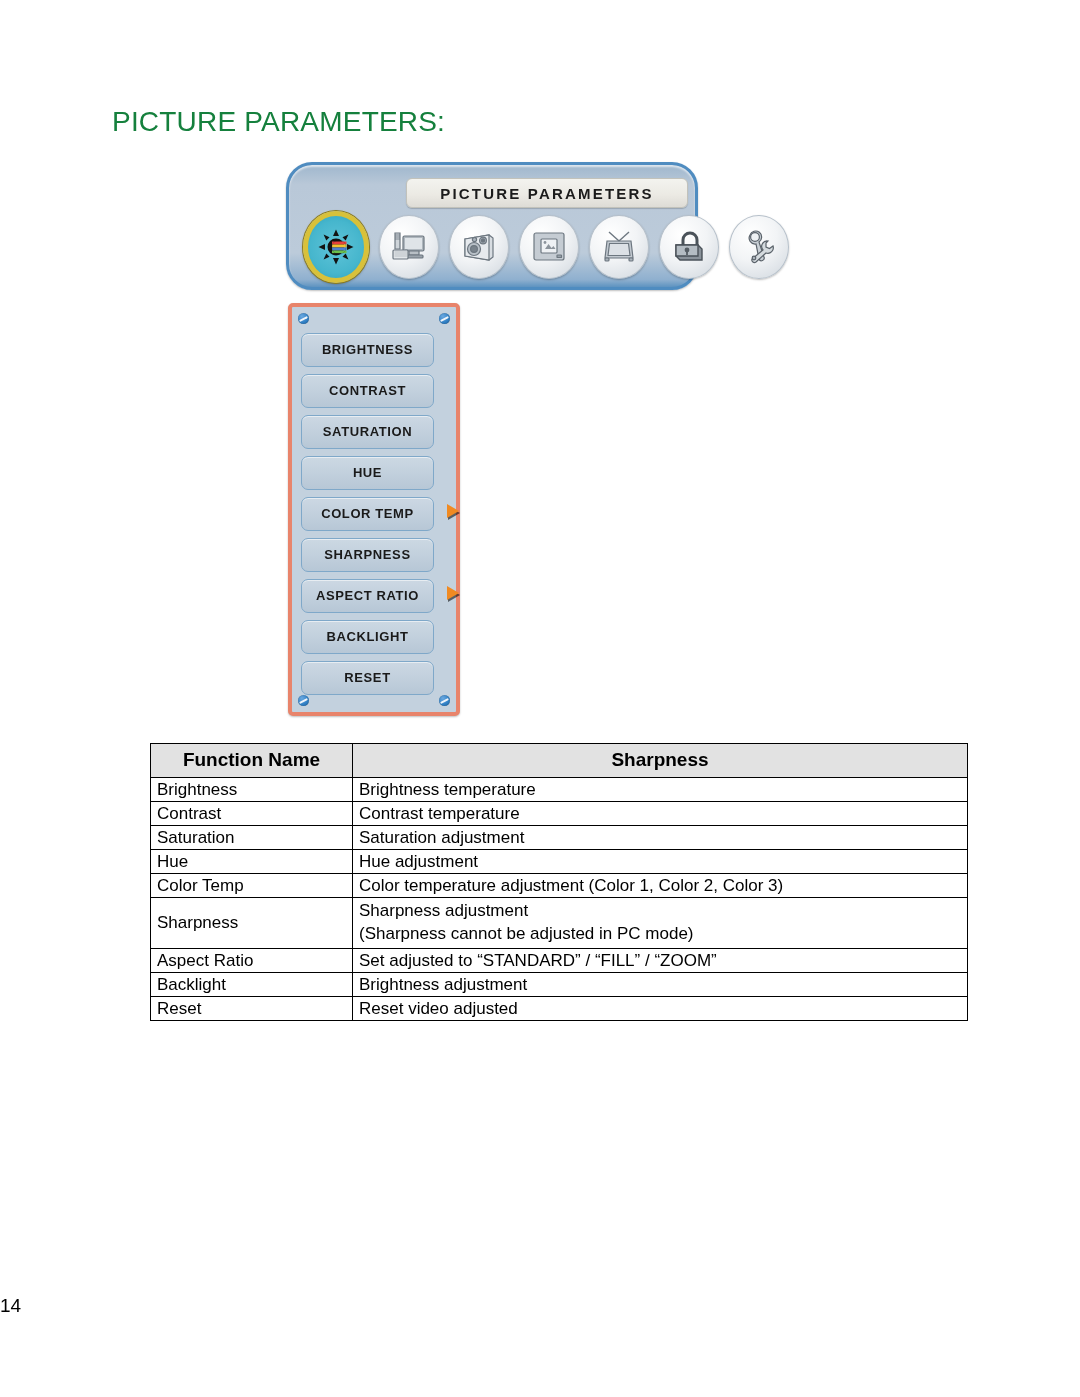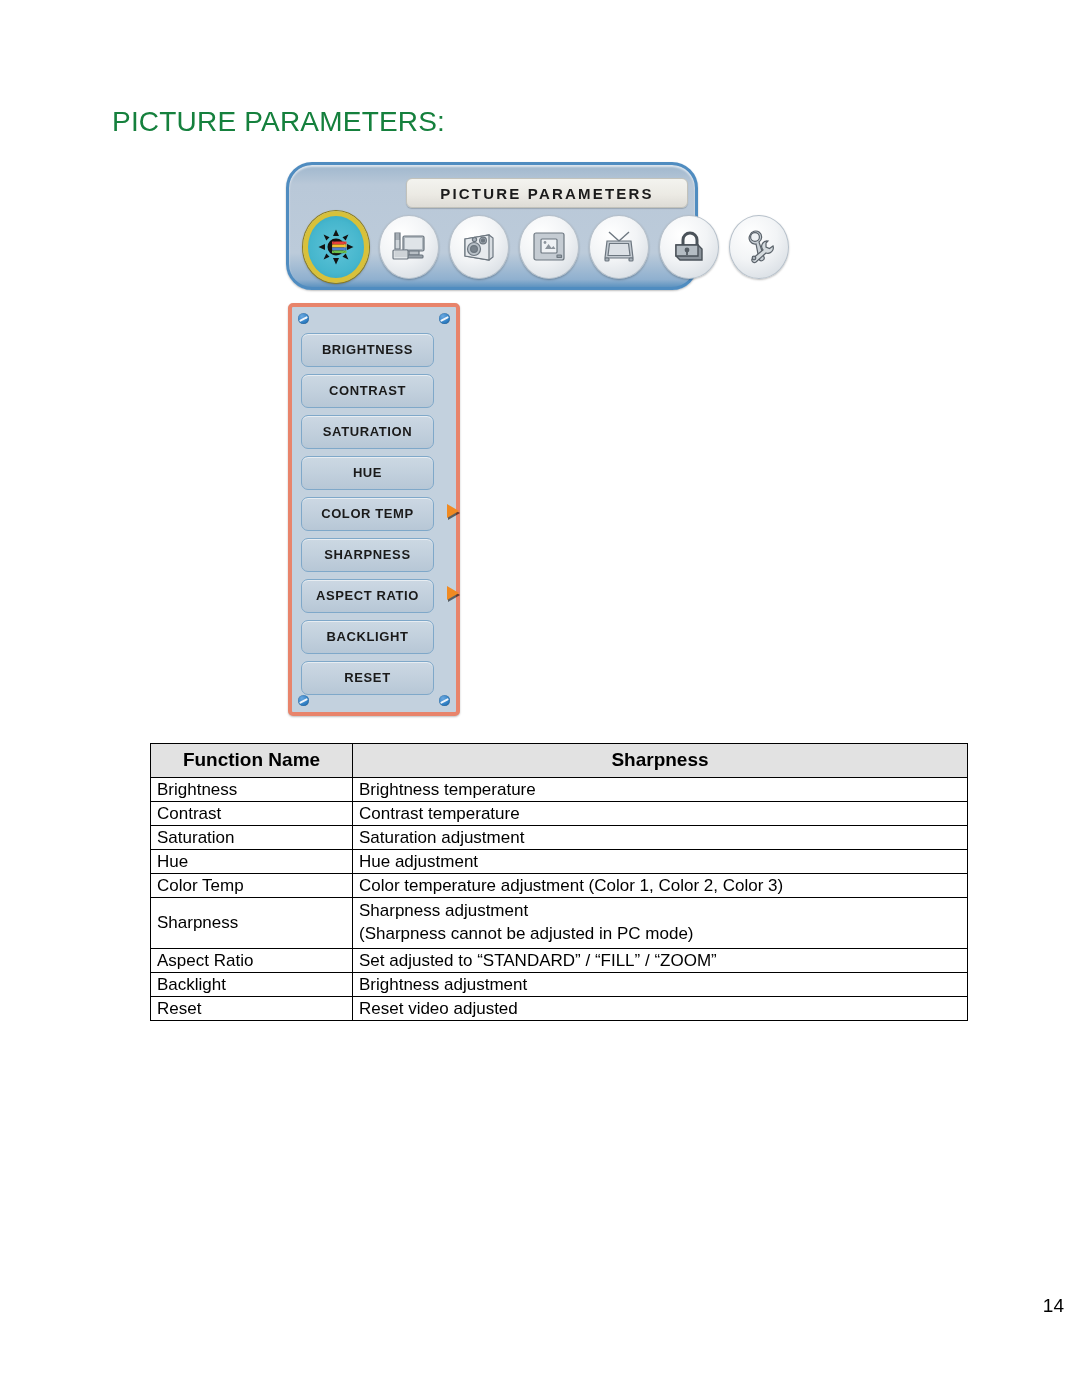--- a/index.html
+++ b/index.html
@@ -205,21 +205,21 @@
   }
   .col-name { width: 202px; }
   .fn-table td.cell-multiline { line-height: 1.35; padding-top: 2px; padding-bottom: 2px; }
 
   
   .page-number {
     position: absolute;
     left: 0;
     right: 16px;
     top: 1295px;
-    text-align: right;
+    text-align: left;
     font-size: 19px;
     color: #000000;
   }
 </style>
 </head>
 <body>
 
 <div class="page-title">PICTURE PARAMETERS:</div>
 
 <div class="osd-toolbar">

